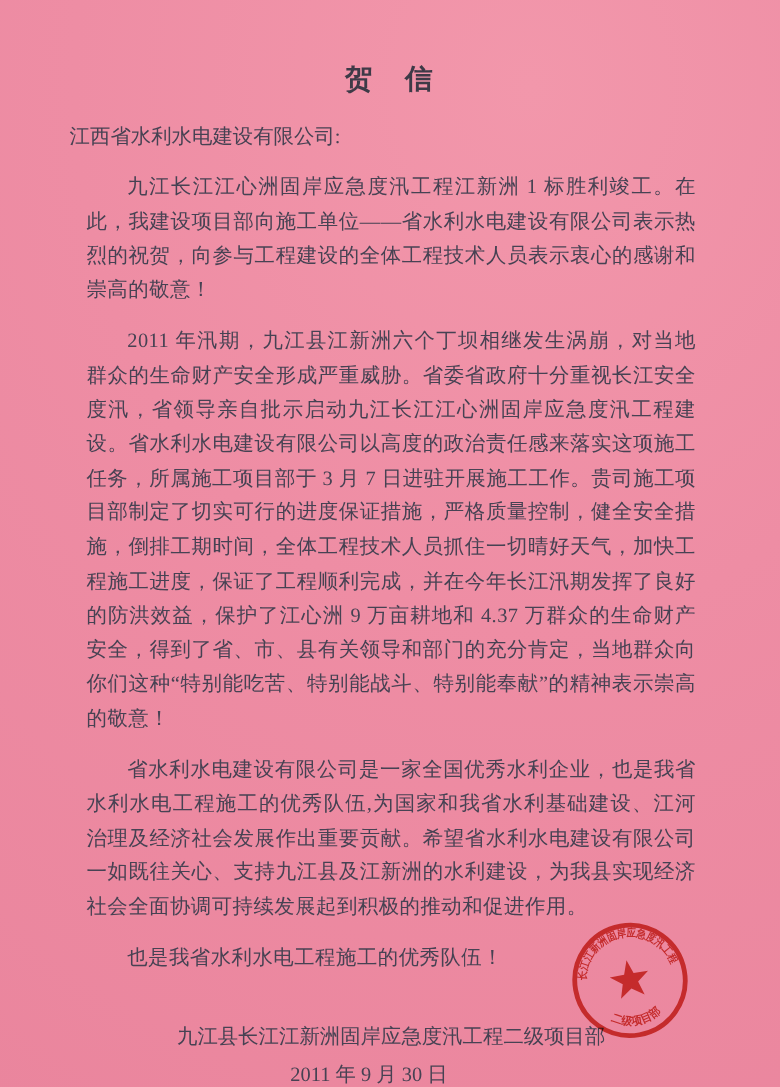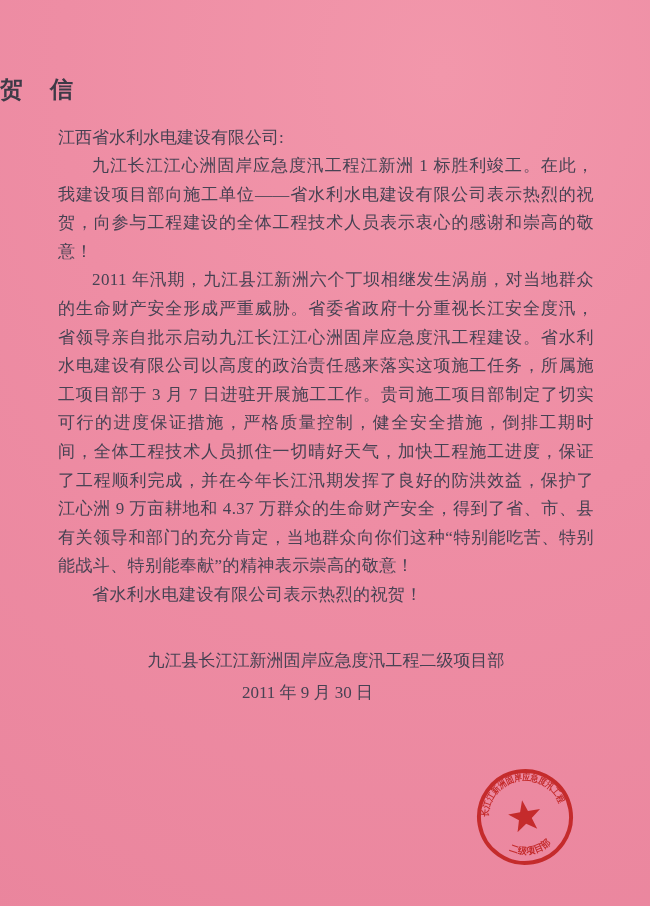--- a/index.html
+++ b/index.html
@@ -12,38 +12,38 @@
     width: 650px;
     height: 906px;
     margin: 0 auto;
     overflow: hidden;
     background: radial-gradient(130% 110% at 68% 8%, #f297ab 0%, #ee8da4 45%, #ea859d 100%);
     font-family: "Liberation Serif", "DejaVu Serif", serif;
     color: #474253;
   }
   .title {
     margin: 0;
-    padding-top: 76px;
-    text-align: left;
+    padding-top: 52px;
+    text-align: center;
     font-size: 23px;
     line-height: 28px;
     font-weight: bold;
     letter-spacing: 2px;
     color: #3e3a47;
   }
   .salutation {
     margin: 19px 56px 0 58px;
     font-size: 17px;
     line-height: 29px;
   }
   .body-text {
     margin: 0 56px 0 58px;
   }
   .body-text p {
-    margin: 0;
+    margin: 14px;
     font-size: 17px;
     line-height: 28.6px;
     text-align: justify;
     text-indent: 2em;
     letter-spacing: 0.4px;
   }
   .signature {
     margin: 36px 56px 0 58px;
     font-size: 17px;
     line-height: 30px;
@@ -75,21 +75,22 @@
 
 <div class="page">
 
   <h1 class="title">贺　信</h1>
 
   <div class="salutation">江西省水利水电建设有限公司:</div>
 
   <div class="body-text">
     <p>九江长江江心洲固岸应急度汛工程江新洲 1 标胜利竣工。在此，我建设项目部向施工单位——省水利水电建设有限公司表示热烈的祝贺，向参与工程建设的全体工程技术人员表示衷心的感谢和崇高的敬意！</p>
     <p>2011 年汛期，九江县江新洲六个丁坝相继发生涡崩，对当地群众的生命财产安全形成严重威胁。省委省政府十分重视长江安全度汛，省领导亲自批示启动九江长江江心洲固岸应急度汛工程建设。省水利水电建设有限公司以高度的政治责任感来落实这项施工任务，所属施工项目部于 3 月 7 日进驻开展施工工作。贵司施工项目部制定了切实可行的进度保证措施，严格质量控制，健全安全措施，倒排工期时间，全体工程技术人员抓住一切晴好天气，加快工程施工进度，保证了工程顺利完成，并在今年长江汛期发挥了良好的防洪效益，保护了江心洲 9 万亩耕地和 4.37 万群众的生命财产安全，得到了省、市、县有关领导和部门的充分肯定，当地群众向你们这种“特别能吃苦、特别能战斗、特别能奉献”的精神表示崇高的敬意！</p>
-    <p>省水利水电建设有限公司表示热烈的祝贺！</p>
+    <p>省水利水电建设有限公司是一家全国优秀水利企业，也是我省水利水电工程施工的优秀队伍,为国家和我省水利基础建设、江河治理及经济社会发展作出重要贡献。希望省水利水电建设有限公司一如既往关心、支持九江县及江新洲的水利建设，为我县实现经济社会全面协调可持续发展起到积极的推动和促进作用。</p>
+    <p>也是我省水利水电工程施工的优秀队伍！</p>
   </div>
 
   <div class="signature">九江县长江江新洲固岸应急度汛工程二级项目部</div>
 
   <div class="date">2011 年 9 月 30 日</div>
 
   <svg class="seal" width="114" height="114" viewBox="-57 -57 114 114">
     <g transform="rotate(-10)">
       <circle r="46" fill="none" stroke="#cf372b" stroke-width="4"></circle>
       <defs>

